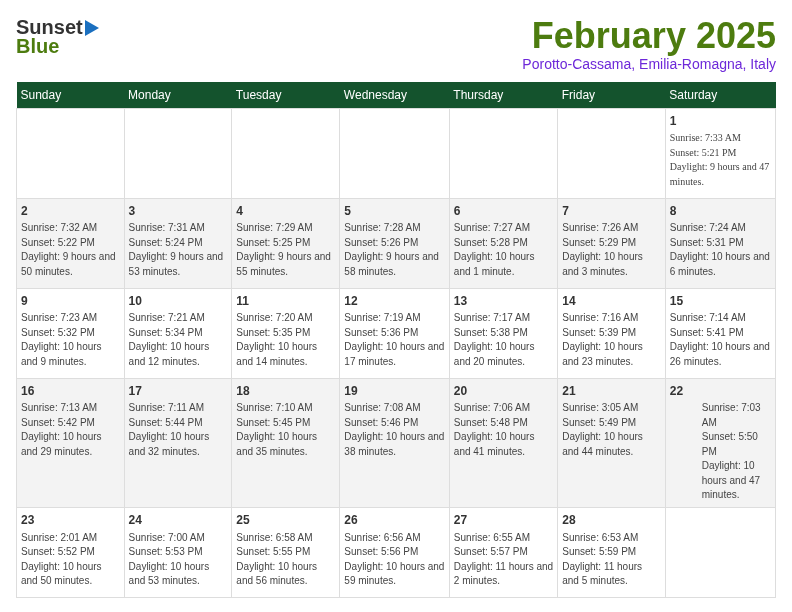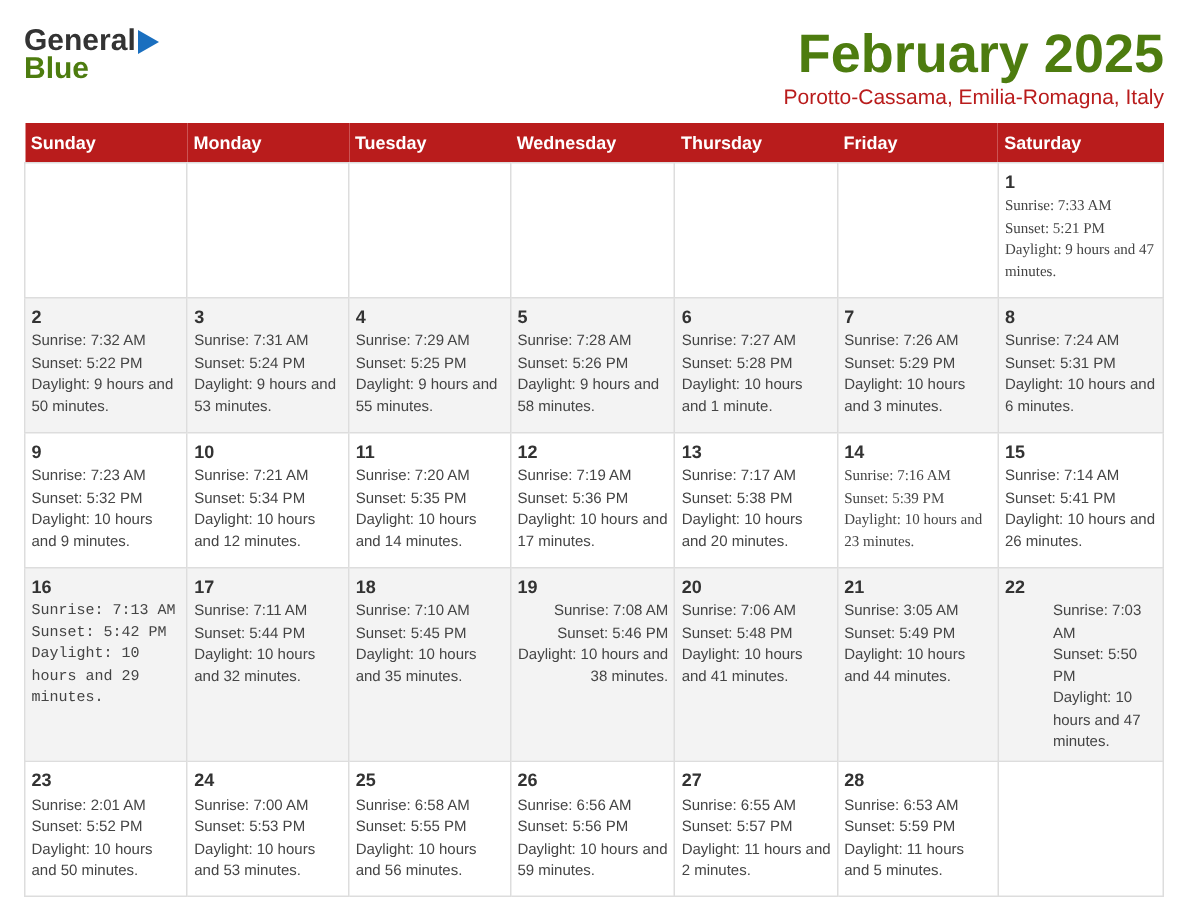--- a/index.html
+++ b/index.html
@@ -39,34 +39,34 @@
       text-align: right;
     }
     .calendar-title {
       font-size: 36px;
       font-weight: bold;
       color: #4d7c0f;
       line-height: 1.1;
     }
     .calendar-subtitle {
       font-size: 14px;
-      color: #b91c1c;
+      color: #6d28d9;
     }
     table {
       width: 100%;
       border-collapse: collapse;
       font-size: 11px;
     }
     thead tr th {
-      background-color: #b91c1c;
+      background-color: #14532d;
       color: #fff;
       padding: 6px 4px;
       text-align: left;
       font-size: 12px;
-      font-weight: bold;
+      font-weight: normal;
     }
     tbody tr td {
       vertical-align: top;
       border: 1px solid #ddd;
       padding: 4px 4px;
       height: 90px;
       width: 113px;
       color: #333;
       line-height: 1.4;
     }
@@ -93,21 +93,21 @@
     tbody tr td.empty {
       background-color: inherit;
     }
   </style>
 </head>
 <body>
 
 <div class="header">
   <div class="logo">
     <div class="logo-line">
-      <span style="font-size:20px;font-weight:bold;color:#333;">General</span>
+      <span style="font-size:20px;font-weight:bold;color:#333;">Sunset</span>
       <span class="logo-arrow"></span>
     </div>
     <span style="font-size:20px;font-weight:bold;color:#4d7c0f;margin-top:-4px;">Blue</span>
   </div>
   <div class="title-section">
     <div class="calendar-title">February 2025</div>
     <div class="calendar-subtitle">Porotto-Cassama, Emilia-Romagna, Italy</div>
   </div>
 </div>
 
@@ -208,53 +208,53 @@
 Daylight: 10 hours and 17 minutes.</div>
         </td>
         <td>
           <span class="day-num">13</span>
           <div class="day-info" style="white-space: pre-line;">Sunrise: 7:17 AM
 Sunset: 5:38 PM
 Daylight: 10 hours and 20 minutes.</div>
         </td>
         <td>
           <span class="day-num">14</span>
-          <div class="day-info" style="white-space: pre-line; font-family: Liberation Serif, serif;">Sunrise: 7:16 AM
+          <div class="day-info" style="white-space: pre-line;">Sunrise: 7:16 AM
 Sunset: 5:39 PM
 Daylight: 10 hours and 23 minutes.</div>
         </td>
         <td>
           <span class="day-num">15</span>
           <div class="day-info" style="white-space: pre-line;">Sunrise: 7:14 AM
 Sunset: 5:41 PM
 Daylight: 10 hours and 26 minutes.</div>
         </td>
       </tr>
       <tr>
         <td>
           <span class="day-num">16</span>
-          <div class="day-info" style="white-space: pre-line; font-family: Liberation Mono, monospace;">Sunrise: 7:13 AM
+          <div class="day-info" style="white-space: pre-line;">Sunrise: 7:13 AM
 Sunset: 5:42 PM
 Daylight: 10 hours and 29 minutes.</div>
         </td>
         <td>
           <span class="day-num">17</span>
           <div class="day-info" style="white-space: pre-line;">Sunrise: 7:11 AM
 Sunset: 5:44 PM
 Daylight: 10 hours and 32 minutes.</div>
         </td>
         <td>
           <span class="day-num">18</span>
           <div class="day-info" style="white-space: pre-line;">Sunrise: 7:10 AM
 Sunset: 5:45 PM
 Daylight: 10 hours and 35 minutes.</div>
         </td>
         <td>
           <span class="day-num">19</span>
-          <div class="day-info" style="white-space: pre-line; text-align: right;">Sunrise: 7:08 AM
+          <div class="day-info" style="white-space: pre-line;">Sunrise: 7:08 AM
 Sunset: 5:46 PM
 Daylight: 10 hours and 38 minutes.</div>
         </td>
         <td>
           <span class="day-num">20</span>
           <div class="day-info" style="white-space: pre-line;">Sunrise: 7:06 AM
 Sunset: 5:48 PM
 Daylight: 10 hours and 41 minutes.</div>
         </td>
         <td>

